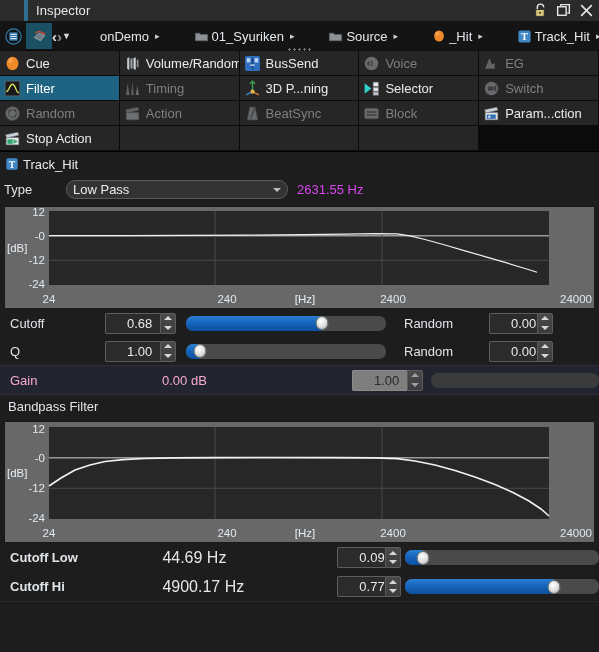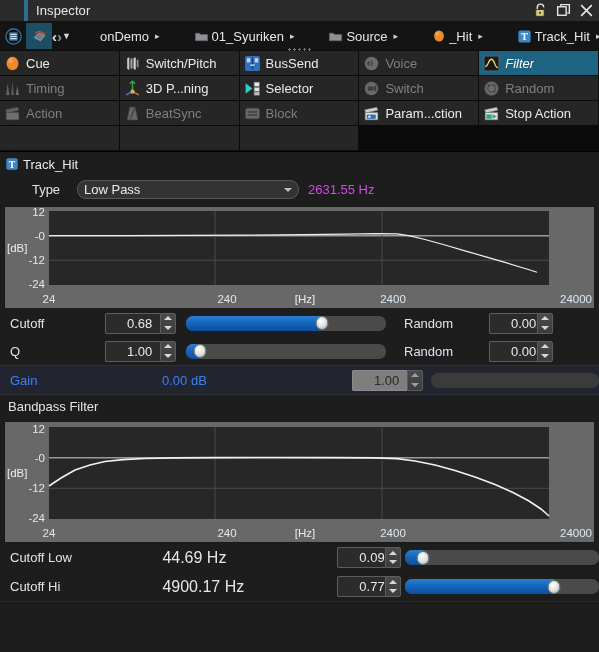--- a/index.html
+++ b/index.html
@@ -117,21 +117,21 @@
     padding-left: 4px;
     background: #262626;
     border-right: 1px solid #0b0b0b;
     border-bottom: 1px solid #0b0b0b;
     box-sizing: border-box;
     overflow: hidden;
     font-size: 13px;
     color: #e8ebee;
   }
   .tab.off { color: #7c8084; }
-  .tab.sel { background: #1e6381; color: #ffffff; font-style: italic; }
+  .tab.sel { background: #1e6381; color: #ffffff; }
   .tab.empty { background: #262626; }
   .tab-label { white-space: nowrap; overflow: hidden; }
 
   
   .ic {
     width: 17px; height: 17px;
     flex: 0 0 17px;
     display: block;
   }
   .ic.dim { opacity: .42; }
@@ -151,23 +151,22 @@
     padding: 4px 0 4px 8px;
     font-size: 13px;
     color: #e0e4e8;
     background: #1d1d1d;
   }
 
   
   .typerow {
     height: 27px;
     display: flex; align-items: center;
-    padding-left: 15px;
+    padding-left: 4px;
     background: #1d1d1d;
-    text-align: center;
   }
   .typerow .lab { width: 62px; font-size: 13px; color: #e0e4e8; }
   .combo {
     position: relative;
     width: 222px; height: 19px;
     background: #333333;
     border: 1px solid #5a5a5a;
     border-radius: 9px;
     display: flex; align-items: center;
     box-sizing: border-box;
@@ -214,21 +213,21 @@
     border-top: 1px solid #2e3038;
     border-bottom: 1px solid #2e3038;
     height: 30px;
   }
   .plabel {
     font-size: 13px;
     color: #e0e4e8;
     flex: 0 0 auto;
   }
   .plabel.w1 { width: 95px; }
-  .plabel.dis { color: #3b82f6; }
+  .plabel.dis { color: #f9a8d4; }
 
   
   .numfield {
     display: flex;
     align-items: stretch;
     height: 21px;
   }
   .numfield .box {
     width: 55px;
     background: #2b2b2b;
@@ -292,21 +291,21 @@
   .slider.dis { background: #3b3b3b; }
 
   
   .brow {
     height: 29px;
     display: flex; align-items: center;
     background: #1d1d1d;
     padding-left: 10px;
     box-sizing: border-box;
   }
-  .brow .lb { width: 155px; font-size: 13px; color: #e0e4e8; }
+  .brow .lb { width: 155px; font-size: 13px; color: #e0e4e8; font-weight: bold; }
   .brow .vv { width: 178px; font-size: 16px; color: #e3e7ea; }
   .divline { height: 1px; background: #2a2a2a; }
 </style>
 </head>
 <body>
 
 <div class="app">
 
   <div class="titlebar">
     <div class="title-accent"></div>
@@ -415,21 +414,21 @@
     </div>
     <div class="tab">
       <span>
         <svg class="ic" viewBox="0 0 16 16">
           <path d="M3 3 L5 2 L5 14 L3 13 Z" fill="#c8ccd0"></path>
           <path d="M6 4 L8 2.5 L8 13.5 L6 12 Z" fill="#9ba0a5"></path>
           <path d="M9 3 L11 2 L11 14 L9 13 Z" fill="#d7dadd"></path>
           <path d="M12 5 L13.6 4 L13.6 12 L12 11 Z" fill="#8e9398"></path>
         </svg>
       </span>
-      <span class="tab-label">Switch/Pitch</span>
+      <span class="tab-label">Volume/Random</span>
     </div>
     <div class="tab">
       <span>
         <svg class="ic" viewBox="0 0 16 16">
           <rect x="1" y="1" width="14" height="14" rx="1.5" fill="#2e6fc0"></rect>
           <rect x="2.6" y="3" width="3.4" height="4" fill="#bcd6f2"></rect>
           <rect x="10" y="3" width="3.4" height="4" fill="#bcd6f2"></rect>
           <rect x="7.3" y="2.5" width="1.4" height="11" fill="#1a3f72"></rect>
           <path d="M6 9.5h4" stroke="#d9e7f7" stroke-width="1.2"></path>
         </svg>
@@ -438,20 +437,28 @@
     </div>
     <div class="tab off">
       <span>
         <svg class="ic dim" viewBox="0 0 16 16">
           <circle cx="8" cy="8" r="6.4" fill="#c6cacd"></circle>
           <path d="M6 5.5 L4 7 L4 9 L6 10.5 Z" fill="#55595d"></path>
           <path d="M7.5 5.5 a3.5 3.5 0 0 1 0 5" fill="none" stroke="#55595d" stroke-width="1.1"></path>
         </svg>
       </span>
       <span class="tab-label">Voice</span>
+    </div>
+    <div class="tab off">
+      <span>
+        <svg class="ic dim" viewBox="0 0 16 16">
+          <path d="M2 13 L6 3 L8.5 9 L11 7.5 L11 13 Z" fill="#b2b7bb"></path>
+        </svg>
+      </span>
+      <span class="tab-label">EG</span>
     </div>
 
     <div class="tab sel">
       <span>
         <svg class="ic" viewBox="0 0 16 16">
           <rect x="1" y="1" width="14" height="14" fill="#1a1a1a" stroke="#5d6a73" stroke-width=".8"></rect>
           <path d="M2 11 C5 11 5 4 8 4 C11 4 11 12 14 12" fill="none" stroke="#e2e35c" stroke-width="1.2"></path>
         </svg>
       </span>
       <span class="tab-label">Filter</span>

